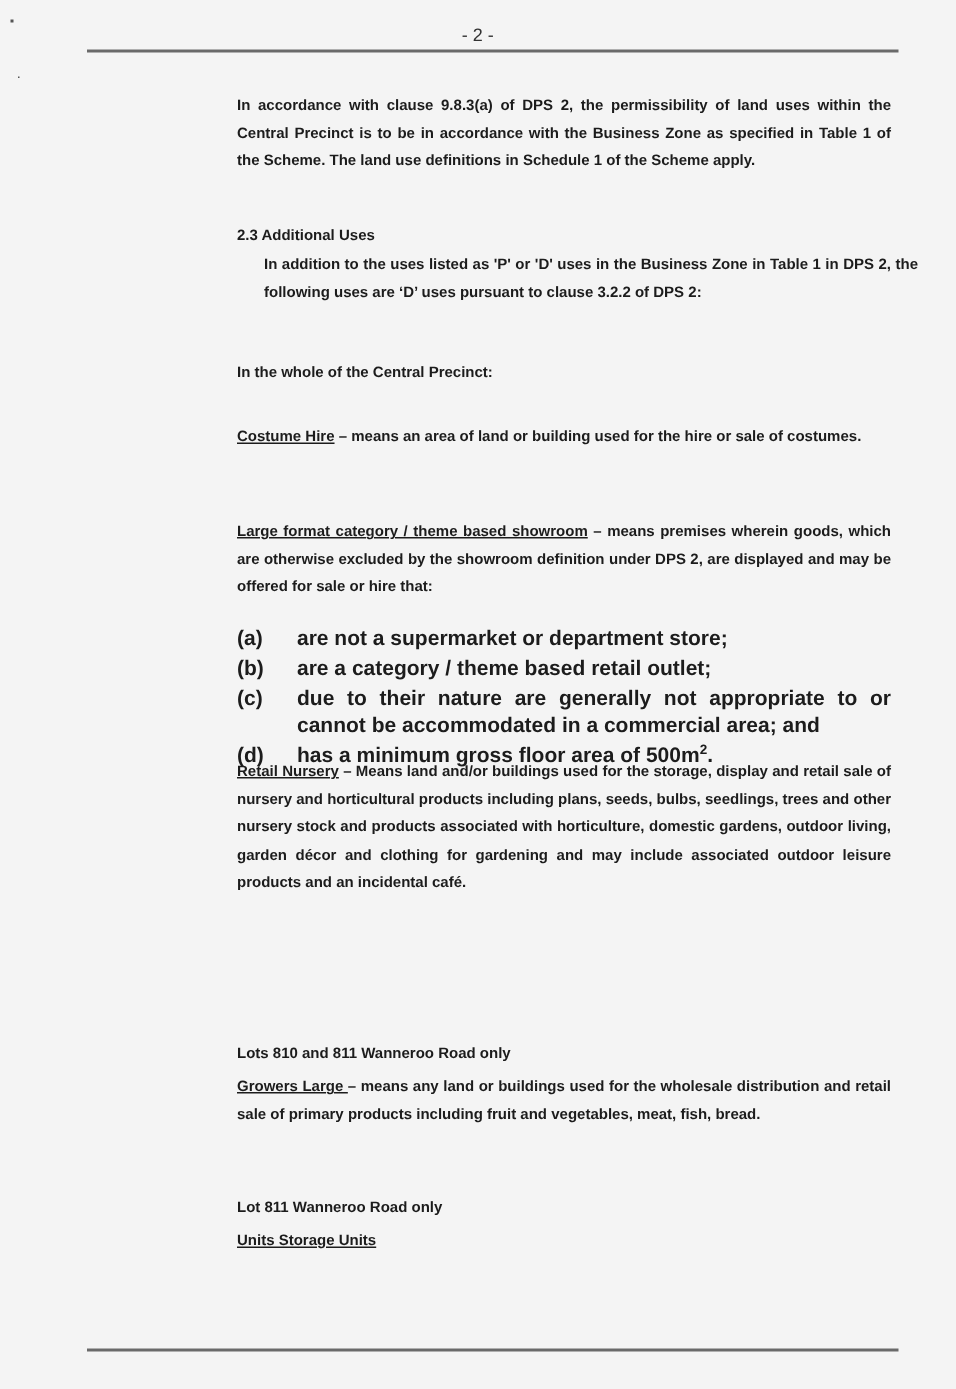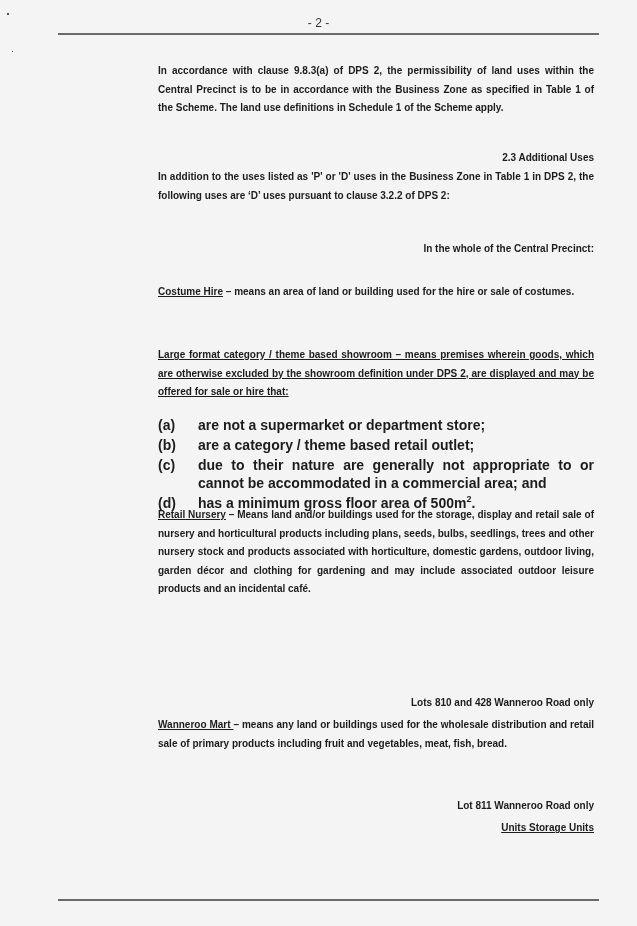--- a/index.html
+++ b/index.html
@@ -4,48 +4,48 @@
 <style>
   html, body { margin: 0; padding: 0; }
   body {
     width: 637px; height: 926px; background: #f4f4f4; position: relative; overflow: hidden;
     font-family: "Liberation Sans", sans-serif; color: #1c1c1c;
   }
   .speck { position: absolute; width: 2px; height: 2px; background: #555; }
   .page-num { position: absolute; left: 0; width: 637px; top: 16px; text-align: center; font-size: 12px; color: #333; }
   .rule { position: absolute; left: 58px; width: 541px; height: 1.5px; background: #6a6a6a; }
   .para { position: absolute; left: 158px; width: 436px; font-weight: bold; font-size: 10px; line-height: 18.5px; text-align: justify; }
-  .para.single { text-align: right; }
+  .para.single { text-align: left; }
   .u { text-decoration: underline; }
   .list-item { position: absolute; left: 158px; width: 436px; font-weight: bold; font-size: 14px; line-height: 18px; display: flex; }
   .list-item .mark { width: 40px; flex: none; }
   .list-item .txt { flex: 1; text-align: justify; }
   sup { font-size: 9px; line-height: 0; }
 </style>
 </head>
 <body>
 
 <div class="speck" style="left:7px;top:13px;"></div>
 <div class="speck" style="left:12px;top:51px;width:1px;height:1px;"></div>
 
 <div class="page-num">- 2 -</div>
 <div class="rule" style="top:33px;"></div>
 
 <div class="para" style="top:62px;">In accordance with clause 9.8.3(a) of DPS 2, the permissibility of land uses within the Central Precinct is to be in accordance with the Business Zone as specified in Table 1 of the Scheme. The land use definitions in Schedule 1 of the Scheme apply.</div>
 
 <div class="para single" style="top:149px;font-weight:bold;">2.3  Additional Uses</div>
-<div class="para" style="top:168px;">In addition to the uses listed as 'P' or 'D' uses in the Business Zone in Table 1 in DPS 2, the following uses are ‘D’ uses pursuant to clause 3.2.2 of DPS 2:</div>
+<div class="para" style="top:168px;margin-left:18px;">In addition to the uses listed as 'P' or 'D' uses in the Business Zone in Table 1 in DPS 2, the following uses are ‘D’ uses pursuant to clause 3.2.2 of DPS 2:</div>
 
 <div class="para single" style="top:240px;">In the whole of the Central Precinct:</div>
 
 <div class="para" style="top:283px;">
   <span class="u">Costume Hire</span><span> – means an area of land or building used for the hire or sale of costumes.</span>
 </div>
 
-<div class="para" style="top:346px;text-decoration:underline;">
+<div class="para" style="top:346px;">
   <span class="u">Large format category / theme based showroom</span><span> – means premises wherein goods, which are otherwise excluded by the showroom definition under DPS 2, are displayed and may be offered for sale or hire that:</span>
 </div>
 
 <div class="list-item" style="top:416px;">
   <span class="mark">(a)</span>
   <span class="txt">are not a supermarket or department store;</span>
 </div>
 <div class="list-item" style="top:436px;">
   <span class="mark">(b)</span>
   <span class="txt">are a category / theme based retail outlet;</span>
@@ -56,23 +56,23 @@
 </div>
 <div class="list-item" style="top:494px;">
   <span class="mark">(d)</span>
   <span class="txt"><span>has a minimum gross floor area of 500m</span><sup>2</sup><span>.</span></span>
 </div>
 
 <div class="para" style="top:506px;">
   <span class="u">Retail Nursery</span><span> – Means land and/or buildings used for the storage, display and retail sale of nursery and horticultural products including plans, seeds, bulbs, seedlings, trees and other nursery stock and products associated with horticulture, domestic gardens, outdoor living, garden décor and clothing for gardening and may include associated outdoor leisure products and an incidental café.</span>
 </div>
 
-<div class="para single" style="top:694px;">Lots 810 and 428 Wanneroo Road only</div>
+<div class="para single" style="top:694px;">Lots 810 and 811 Wanneroo Road only</div>
 <div class="para" style="top:716px;">
-  <span class="u">Wanneroo Mart </span><span>– means any land or buildings used for the wholesale distribution and retail sale of primary products including fruit and vegetables, meat, fish, bread.</span>
+  <span class="u">Growers Large </span><span>– means any land or buildings used for the wholesale distribution and retail sale of primary products including fruit and vegetables, meat, fish, bread.</span>
 </div>
 
 <div class="para single" style="top:797px;">Lot 811 Wanneroo Road only</div>
 <div class="para single" style="top:819px;">
   <span class="u">Units Storage Units</span>
 </div>
 
 <div class="rule" style="top:899px;"></div>
 
 </body></html>

